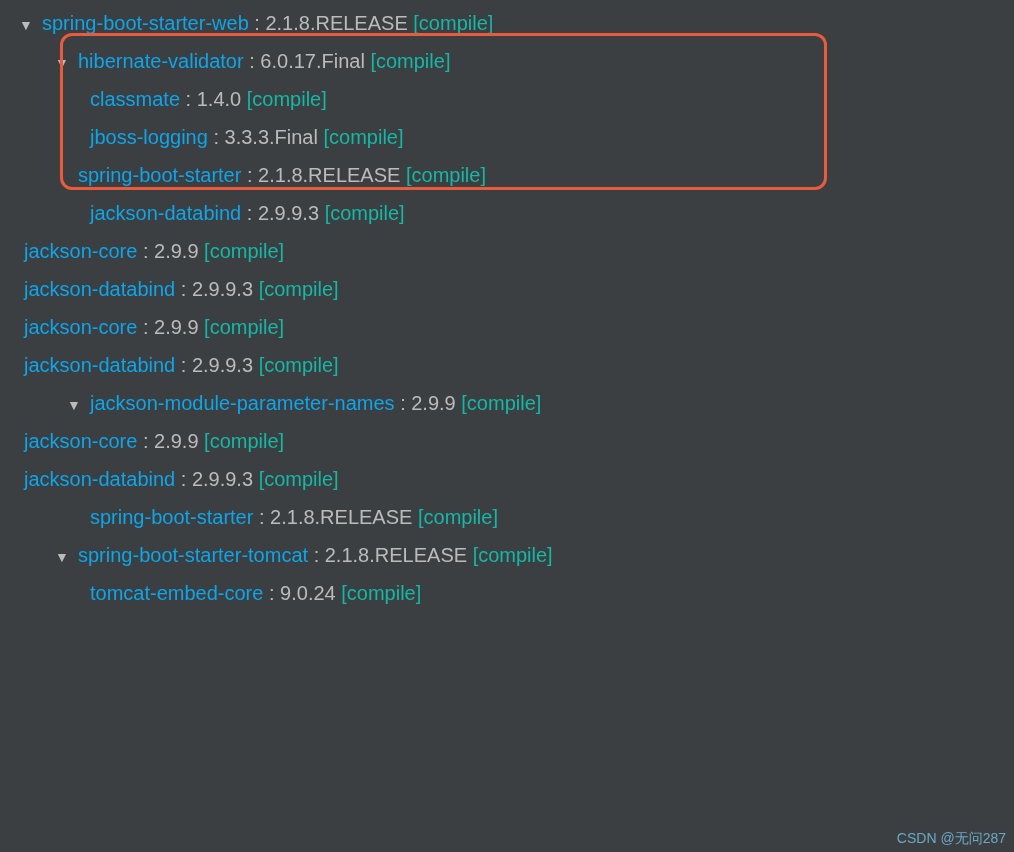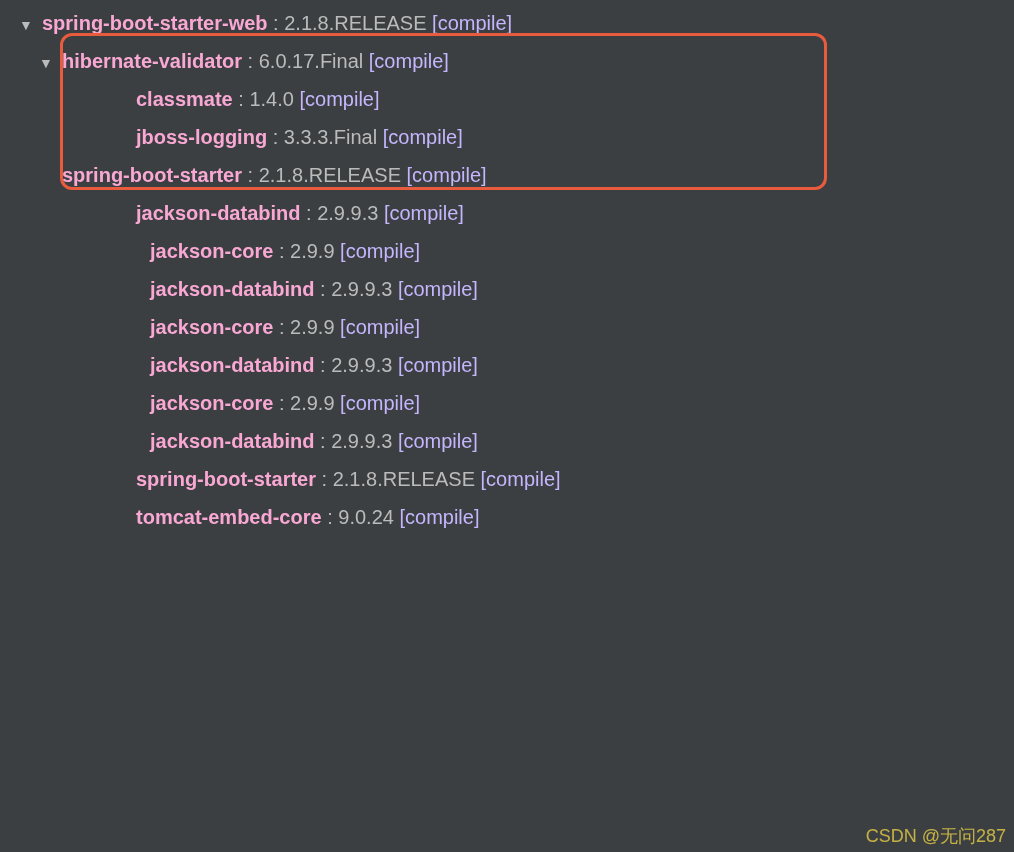--- a/index.html
+++ b/index.html
@@ -32,64 +32,66 @@
       vertical-align: middle;
       margin-right: 8px;
       cursor: pointer;
     }
     .arrow-placeholder {
       display: inline-block;
       width: 16px;
       margin-right: 8px;
     }
     .name {
-      font-weight: bold;
-      color: #f9a8d4;
+      font-weight: normal;
+      color: #0ea5e9;
     }
     .version {
       color: #bbbbbb;
       font-weight: normal;
     }
     .scope {
-      color: #c4b5fd;
+      color: #14b8a6;
       font-weight: normal;
     }
     .indent-0 { padding-left: 18px; }
-    .indent-1 { padding-left: 38px; }
-    .indent-2 { padding-left: 66px; margin-left: 46px; }
-    .indent-3 { padding-left: 126px; }
+    .indent-1 { padding-left: 54px; }
+    .indent-2 { padding-left: 66px; }
+    .indent-3 { }
     .highlight-box {
       position: absolute;
       border: 3px solid #e85b3c;
       border-radius: 12px;
       pointer-events: none;
       z-index: 10;
     }
     .watermark {
       position: absolute;
       bottom: 4px;
       right: 8px;
-      font-size: 18px;
-      color: #fde047;
+      font-size: 14px;
+      color: #7dd3fc;
       opacity: 0.7;
     }
   </style>
 </head>
 <body>
 
 <div id="tree-container">
     <div class="tree-node indent-0"><span class="arrow">▼</span><span class="name">spring-boot-starter-web</span><span class="version"> : </span><span class="version">2.1.8.RELEASE</span><span> </span><span class="scope">[compile]</span></div>
     <div class="tree-node indent-1"><span class="arrow">▼</span><span class="name">hibernate-validator</span><span class="version"> : </span><span class="version">6.0.17.Final</span><span> </span><span class="scope">[compile]</span></div>
     <div class="tree-node indent-2"><span class="arrow-placeholder"></span><span class="name">classmate</span><span class="version"> : </span><span class="version">1.4.0</span><span> </span><span class="scope">[compile]</span></div>
     <div class="tree-node indent-2"><span class="arrow-placeholder"></span><span class="name">jboss-logging</span><span class="version"> : </span><span class="version">3.3.3.Final</span><span> </span><span class="scope">[compile]</span></div>
     <div class="tree-node indent-1"><span class="arrow-placeholder"></span><span class="name">spring-boot-starter</span><span class="version"> : </span><span class="version">2.1.8.RELEASE</span><span> </span><span class="scope">[compile]</span></div>
     <div class="tree-node indent-2"><span class="arrow-placeholder"></span><span class="name">jackson-databind</span><span class="version"> : </span><span class="version">2.9.9.3</span><span> </span><span class="scope">[compile]</span></div>
     <div class="tree-node indent-3"><span class="arrow-placeholder"></span><span class="name">jackson-core</span><span class="version"> : </span><span class="version">2.9.9</span><span> </span><span class="scope">[compile]</span></div>
     <div class="tree-node indent-3"><span class="arrow-placeholder"></span><span class="name">jackson-databind</span><span class="version"> : </span><span class="version">2.9.9.3</span><span> </span><span class="scope">[compile]</span></div>
     <div class="tree-node indent-3"><span class="arrow-placeholder"></span><span class="name">jackson-core</span><span class="version"> : </span><span class="version">2.9.9</span><span> </span><span class="scope">[compile]</span></div>
     <div class="tree-node indent-3"><span class="arrow-placeholder"></span><span class="name">jackson-databind</span><span class="version"> : </span><span class="version">2.9.9.3</span><span> </span><span class="scope">[compile]</span></div>
+    <div class="tree-node indent-2"><span class="arrow">▼</span><span class="name">jackson-module-parameter-names</span><span class="version"> : </span><span class="version">2.9.9</span><span> </span><span class="scope">[compile]</span></div>
     <div class="tree-node indent-3"><span class="arrow-placeholder"></span><span class="name">jackson-core</span><span class="version"> : </span><span class="version">2.9.9</span><span> </span><span class="scope">[compile]</span></div>
     <div class="tree-node indent-3"><span class="arrow-placeholder"></span><span class="name">jackson-databind</span><span class="version"> : </span><span class="version">2.9.9.3</span><span> </span><span class="scope">[compile]</span></div>
     <div class="tree-node indent-2"><span class="arrow-placeholder"></span><span class="name">spring-boot-starter</span><span class="version"> : </span><span class="version">2.1.8.RELEASE</span><span> </span><span class="scope">[compile]</span></div>
+    <div class="tree-node indent-1"><span class="arrow">▼</span><span class="name">spring-boot-starter-tomcat</span><span class="version"> : </span><span class="version">2.1.8.RELEASE</span><span> </span><span class="scope">[compile]</span></div>
     <div class="tree-node indent-2"><span class="arrow-placeholder"></span><span class="name">tomcat-embed-core</span><span class="version"> : </span><span class="version">9.0.24</span><span> </span><span class="scope">[compile]</span></div>
   </div>
 <div class="highlight-box" style="top: 33px; left: 60px; width: 767px; height: 157px;"></div>
 <div class="watermark">CSDN @无问287</div>
 
 </body></html>

